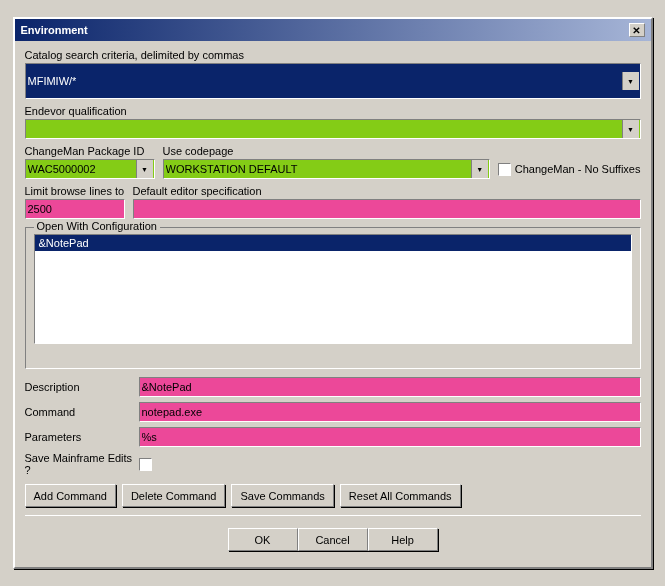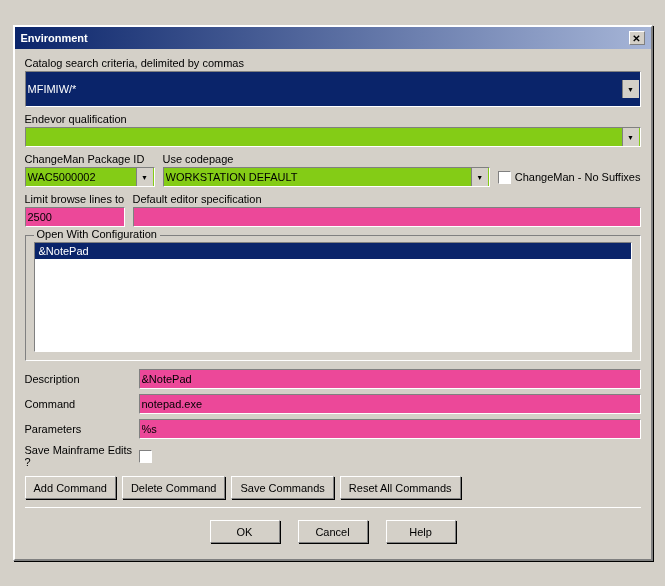--- a/index.html
+++ b/index.html
@@ -126,21 +126,21 @@
     }
     .select-wrapper select {
       padding-right: 18px;
     }
     .group-box {
       border: 1px solid;
       border-top-color: #808080;
       border-left-color: #808080;
       border-right-color: #fff;
       border-bottom-color: #fff;
-      padding: 6px 8px 8px 8px;
+      padding: 6px 8px 24px 8px;
       margin-bottom: 8px;
       position: relative;
     }
     .group-box-label {
       position: absolute;
       top: -8px;
       left: 8px;
       background: #d4d0c8;
       padding: 0 3px;
       font-size: 11px;
@@ -215,21 +215,21 @@
       border-bottom: 1px solid #fff;
     }
     .buttons-row {
       display: flex;
       gap: 6px;
       justify-content: flex-start;
       margin-bottom: 8px;
     }
     .bottom-buttons {
       display: flex;
-      gap: 18px;
+      gap: 0;
       justify-content: center;
       padding: 6px 0 8px 0;
     }
     .no-suffixes-row {
       display: flex;
       align-items: flex-start;
       gap: 4px;
     }
   </style>
 </head>

